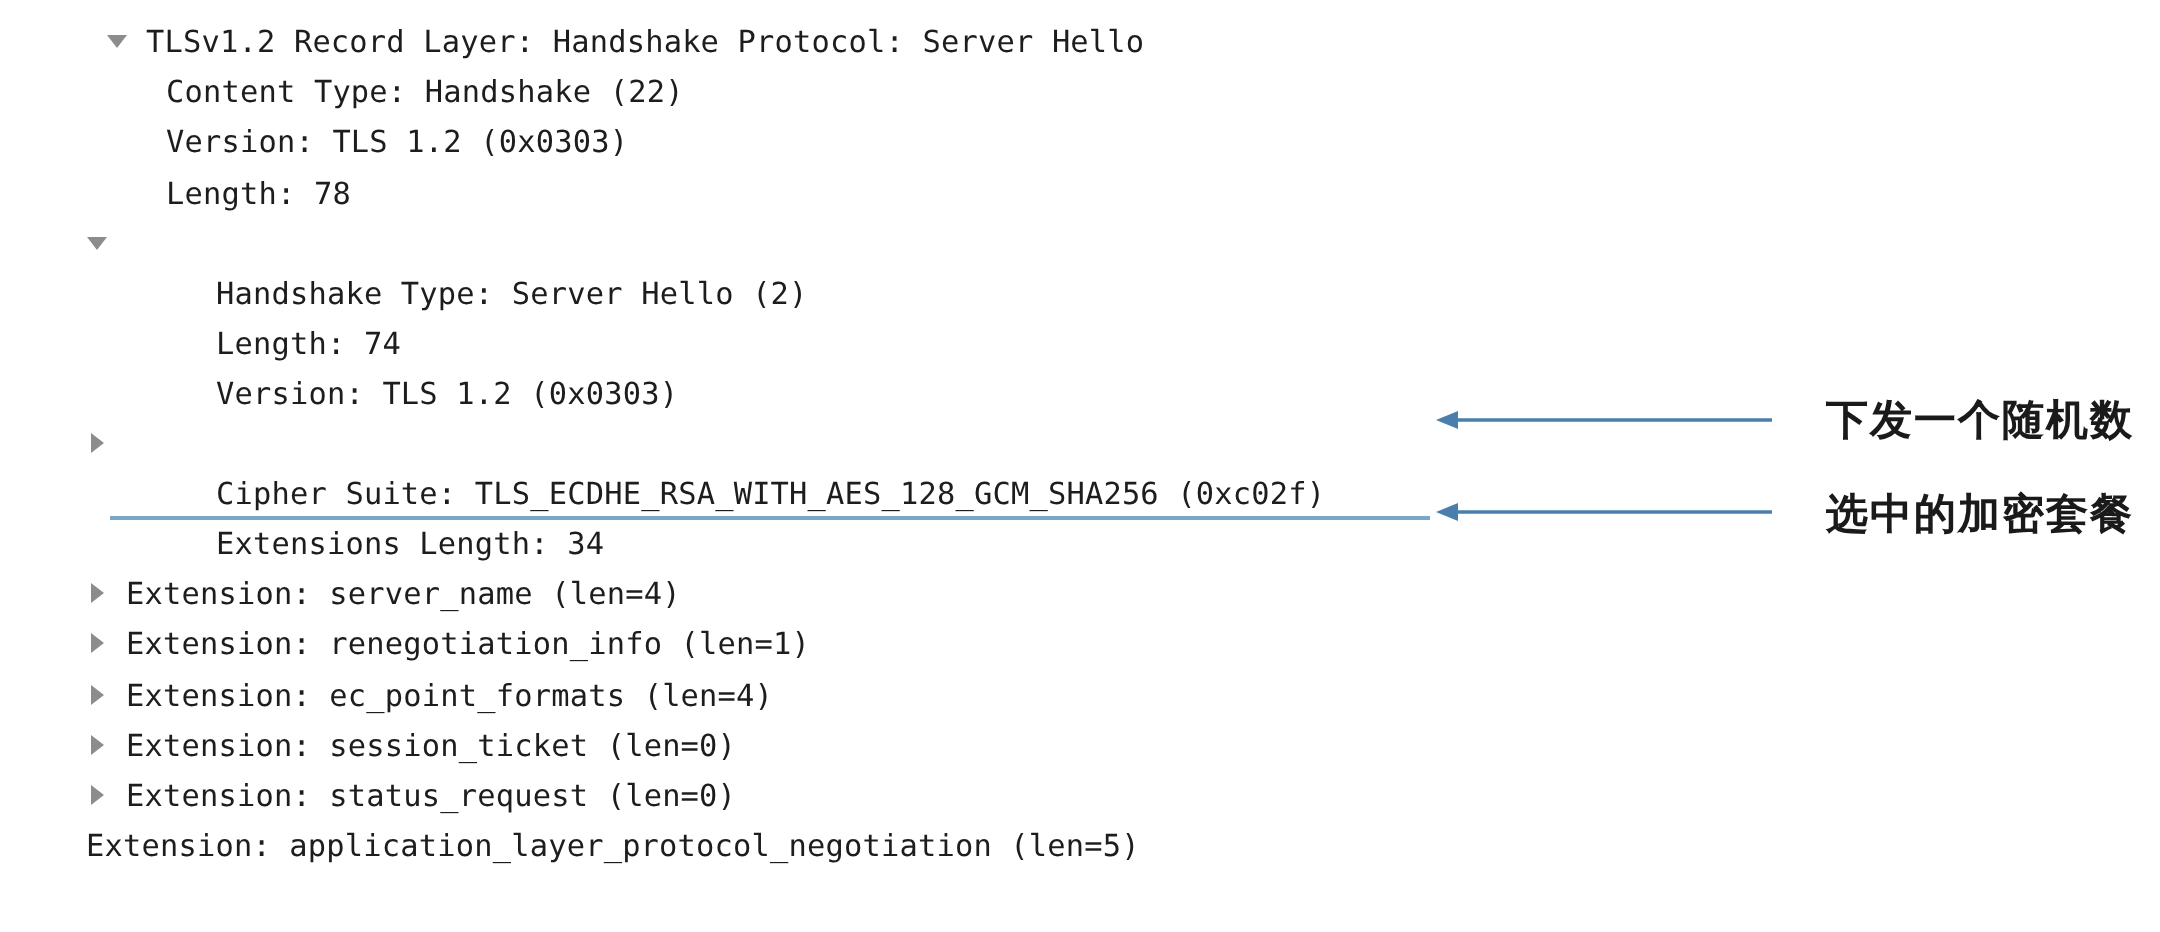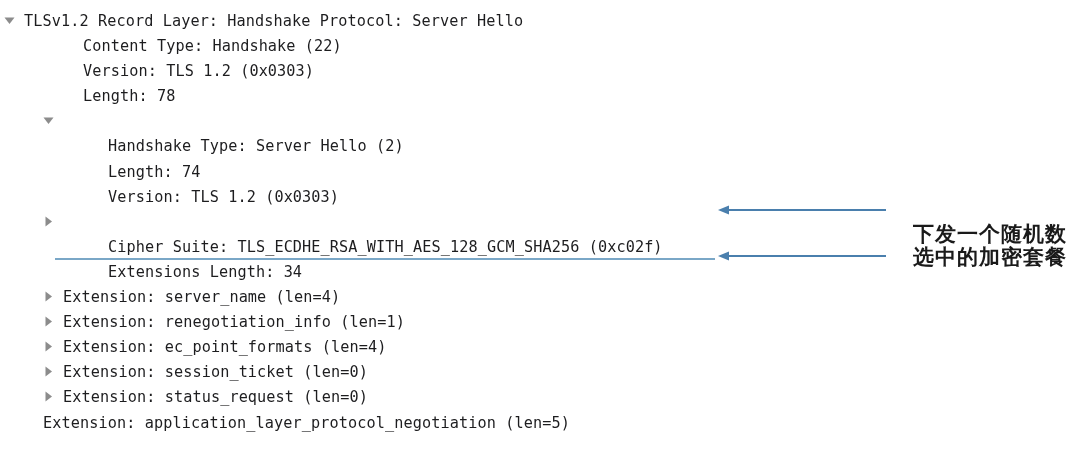--- a/index.html
+++ b/index.html
@@ -27,21 +27,21 @@
     position: relative;
     height: 25.1px;
     line-height: 25.1px;
     white-space: nowrap;
     font-size: 15.2px;
     color: #1d1d1f;
     letter-spacing: 0.1px;
   }
 
   
-  .lvl0 { padding-left: 4px; }
+  .lvl0 { padding-left: 18px; margin-left: 35px; }
   .lvl1 { padding-left: 63px; }
   .lvl2 { padding-left: 43px; }
   .lvl3 { padding-left: 88px; }
 
   .twisty {
     display: inline-block;
     width: 20px;
     vertical-align: middle;
     position: relative;
     top: -1px;
@@ -118,21 +118,21 @@
         </svg></span><span class="row-text">Extension: status_request (len=0)</span></div>
     <div class="tree-row lvl2"><span class="row-text">Extension: application_layer_protocol_negotiation (len=5)</span></div>
   </div>
 
 <div class="anno-arrow" style="left:718px; top:204px; width:168px;">
   <svg width="168" height="12" viewBox="0 0 168 12">
     <line x1="9" y1="6" x2="168" y2="6" stroke="#4a7fad" stroke-width="1.8"></line>
     <path d="M0 6 L11 1.5 L11 10.5 Z" fill="#4a7fad"></path>
   </svg>
 </div>
-<div class="anno-label" style="left:913px; top:196px;margin-top:24px;">下发一个随机数</div>
+<div class="anno-label" style="left:913px; top:196px;">下发一个随机数</div>
 
 <div class="anno-arrow" style="left:718px; top:250px; width:168px;">
   <svg width="168" height="12" viewBox="0 0 168 12">
     <line x1="9" y1="6" x2="168" y2="6" stroke="#4a7fad" stroke-width="1.8"></line>
     <path d="M0 6 L11 1.5 L11 10.5 Z" fill="#4a7fad"></path>
   </svg>
 </div>
 <div class="anno-label" style="left:913px; top:243px;">选中的加密套餐</div>
 
 </body></html>

